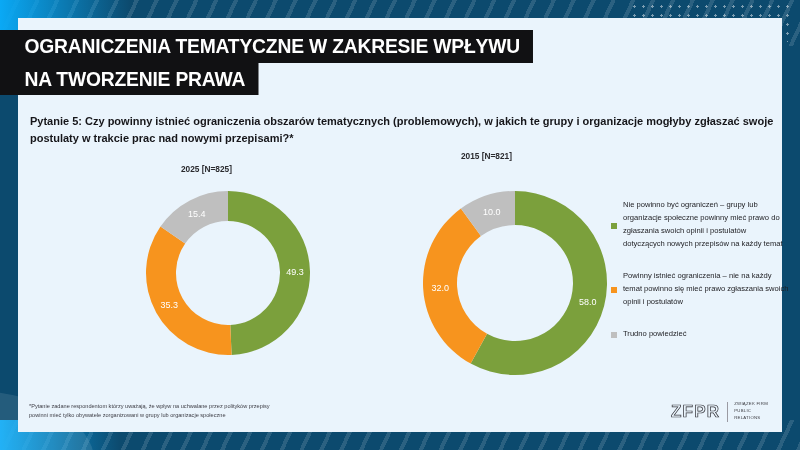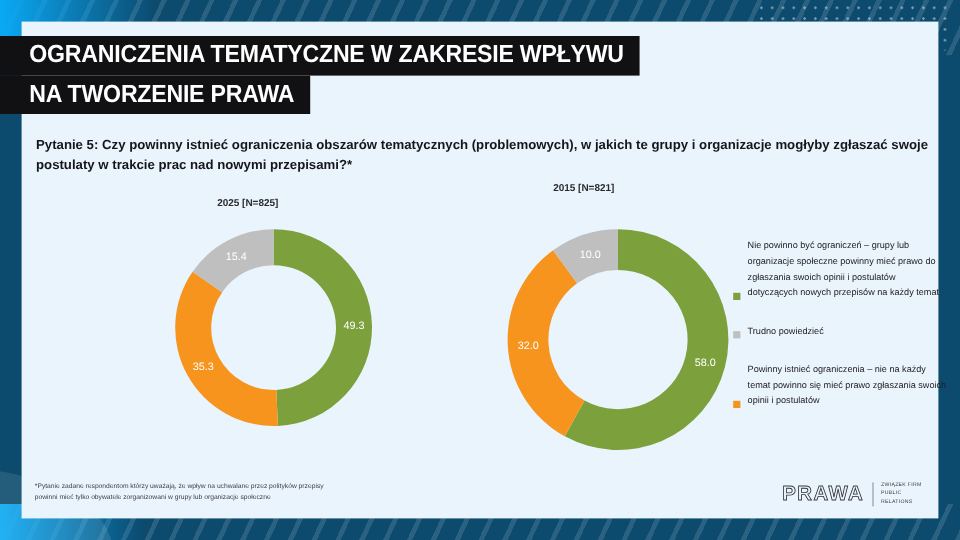--- a/index.html
+++ b/index.html
@@ -104,21 +104,21 @@
   #donut-left  { left:125px; top:170px; }
   #donut-right { left:402px; top:170px; }
 
   
   #legend {
     position:absolute;
     left:593px; top:180px; width:178px;
   }
   .legend-item {
     display:flex;
-    align-items:flex-end;
+    align-items:center;
     margin-bottom:19px;
   }
   .legend-swatch {
     width:6px; height:6px;
     flex:0 0 6px;
     margin-top:3px;
     margin-right:6px;
   }
   .legend-text {
     font-size:7.6px;
@@ -199,33 +199,33 @@
           <path d="M 40.92375678909246 20.570436517504845 A 92 92 0 0 1 94.99999999999999 3 L 94.99999999999999 37 A 58 58 0 0 0 60.90845536703655 48.07701432625306 Z" fill="#bfbfbf"></path>
           <text x="71.82372542187893" y="26.67076127786349" text-anchor="middle" fill="#ffffff" font-size="9" font-family="&quot;Liberation Sans&quot;, sans-serif">10.0</text>
         </svg></div>
 
     <div id="legend">
         <div class="legend-item">
           <span class="legend-swatch" style="background: rgb(123, 160, 60);"></span>
           <span class="legend-text">Nie powinno być ograniczeń – grupy lub organizacje społeczne powinny mieć prawo do zgłaszania swoich opinii i postulatów dotyczących nowych przepisów na każdy temat</span>
         </div>
         <div class="legend-item">
+          <span class="legend-swatch" style="background: rgb(247, 148, 30);"></span>
+          <span class="legend-text">Powinny istnieć ograniczenia – nie na każdy temat powinno się mieć prawo zgłaszania swoich opinii i postulatów</span>
+        </div>
+        <div class="legend-item">
           <span class="legend-swatch" style="background: rgb(191, 191, 191);"></span>
           <span class="legend-text">Trudno powiedzieć</span>
         </div>
-        <div class="legend-item">
-          <span class="legend-swatch" style="background: rgb(247, 148, 30);"></span>
-          <span class="legend-text">Powinny istnieć ograniczenia – nie na każdy temat powinno się mieć prawo zgłaszania swoich opinii i postulatów</span>
-        </div>
       </div>
 
     <div id="footnote">*Pytanie zadane respondentom którzy uważają, że wpływ na uchwalane przez polityków przepisy powinni mieć tylko obywatele zorganizowani w grupy lub organizacje społeczne</div>
 
     <div id="logo">
-      <div class="logo-mark">PRAWA</div>
+      <div class="logo-mark">ZFPR</div>
       <div class="logo-divider"></div>
       <div>
         <div class="logo-sub">ZWIĄZEK FIRM</div>
         <div class="logo-sub">PUBLIC</div>
         <div class="logo-sub">RELATIONS</div>
       </div>
     </div>
 
   </div>
 </div>

